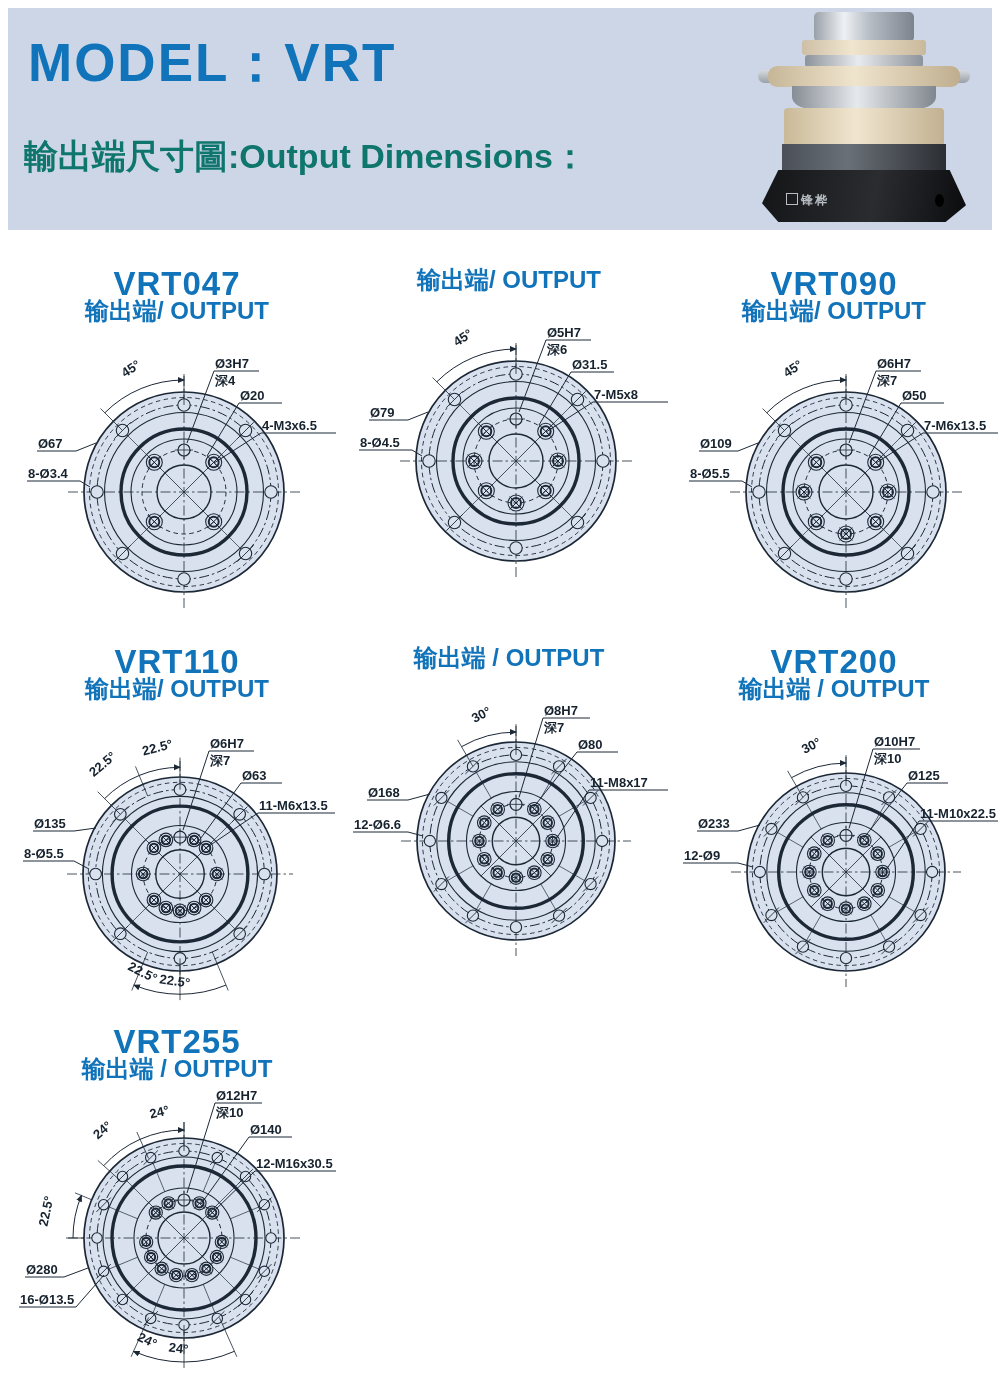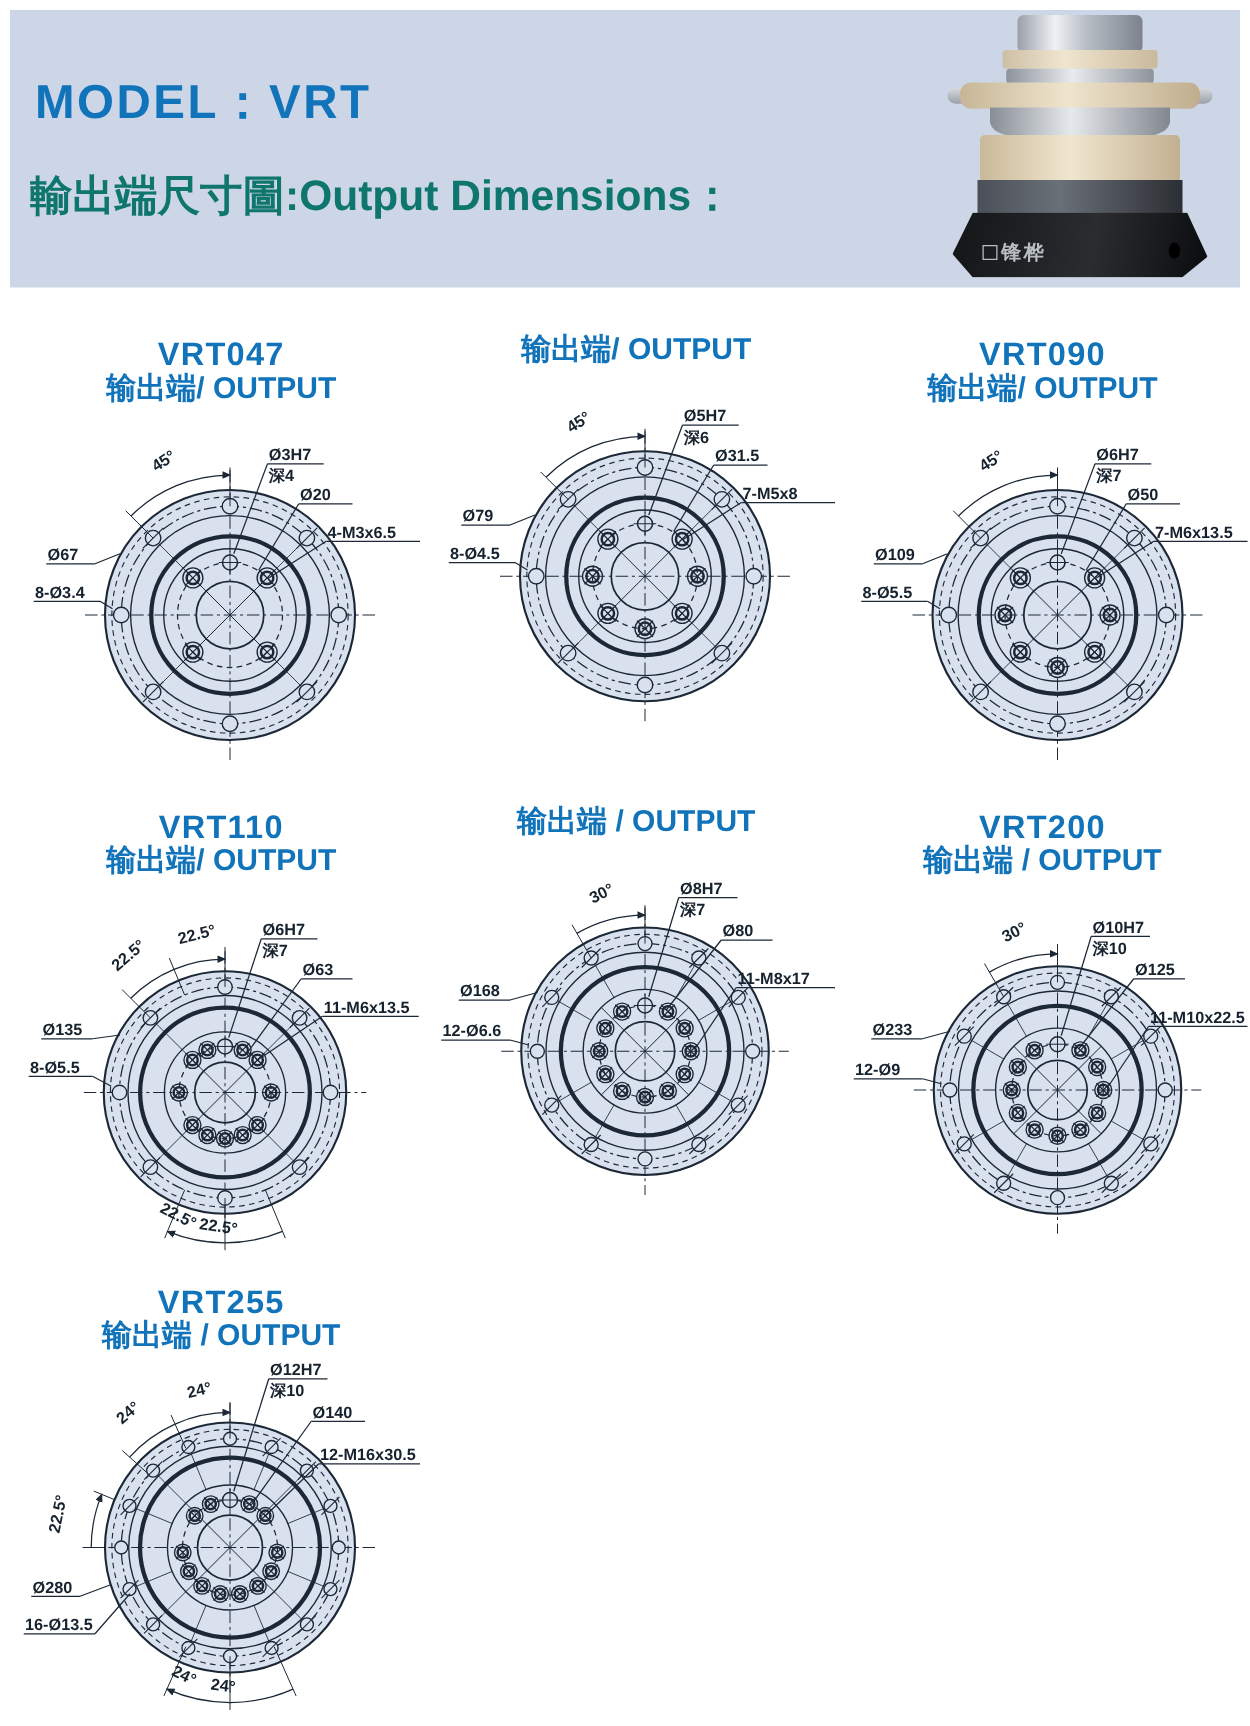--- a/index.html
+++ b/index.html
@@ -9,23 +9,22 @@
     font-family:"Liberation Sans",sans-serif;
     position:relative;overflow:hidden;
   }
   
   .band{
     position:absolute;left:8px;top:8px;width:984px;height:222px;
     background:#ccd6e6;
   }
   .h1{
     position:absolute;left:20px;top:20px;
-    font-size:38px;font-weight:bold;letter-spacing:2px;
+    font-size:53px;font-weight:bold;letter-spacing:2px;
     color:#1173b9;
-    margin-top:28px;
   }
   .h2{
     position:absolute;left:16px;top:126px;
     font-size:34px;font-weight:bold;letter-spacing:0px;
     color:#0f766e;
   }
   
   .device{position:absolute;right:14px;top:4px;width:228px;height:214px;}
   .device div{position:absolute;}
   .gx-topcap{left:64px;top:0;width:100px;height:30px;border-radius:5px;
@@ -46,32 +45,32 @@
     background:linear-gradient(90deg,#c9b röd998,#f0e5cf 45%,#c2b191);
     background:linear-gradient(90deg,#c9b998,#f0e5cf 45%,#c2b191);}
   .gx-body2{left:32px;top:132px;width:164px;height:28px;
     background:linear-gradient(90deg,#4b5058,#6a7078 40%,#2b2e33);}
   .gx-base{left:12px;top:158px;width:204px;height:52px;
     background:linear-gradient(100deg,#141517,#2a2c30 55%,#0b0c0e);
     clip-path:polygon(8% 0,92% 0,100% 68%,90% 100%,8% 100%,0 64%);}
   .gx-hole{right:34px;top:182px;width:9px;height:13px;border-radius:50%;background:#000;}
   .gx-logo{
     position:absolute;left:36px;top:180px;color:#b9bec5;
-    font-size:16px;font-weight:bold;letter-spacing:2px;
+    font-size:12px;font-weight:bold;letter-spacing:2px;
   }
   .gx-mark{display:inline-block;width:10px;height:10px;border:1.5px solid #b9bec5;
     margin-right:3px;vertical-align:-1px;}
   
   .sheet{
     position:absolute;left:10px;top:268px;width:984px;
     display:grid;grid-template-columns:334px 330px 320px;row-gap:12px;
   }
   .cell{text-align:center;}
   .cell.row3{grid-column:1;}
-  .mtitle{font-size:26px;font-weight:bold;color:#1173b9;letter-spacing:1px;height:31px;line-height:31px;}
+  .mtitle{font-size:33px;font-weight:bold;color:#1173b9;letter-spacing:1px;height:31px;line-height:31px;}
   .msub{font-size:24px;font-weight:bold;color:#1173b9;height:25px;line-height:23px;}
   svg.draw{display:block;margin:0 auto;}
   .dim{font-family:"Liberation Sans",sans-serif;font-weight:bold;font-size:13px;fill:#16222e;}
 </style>
 </head>
 <body>
 
 <div class="page">
 
   <header class="band">

